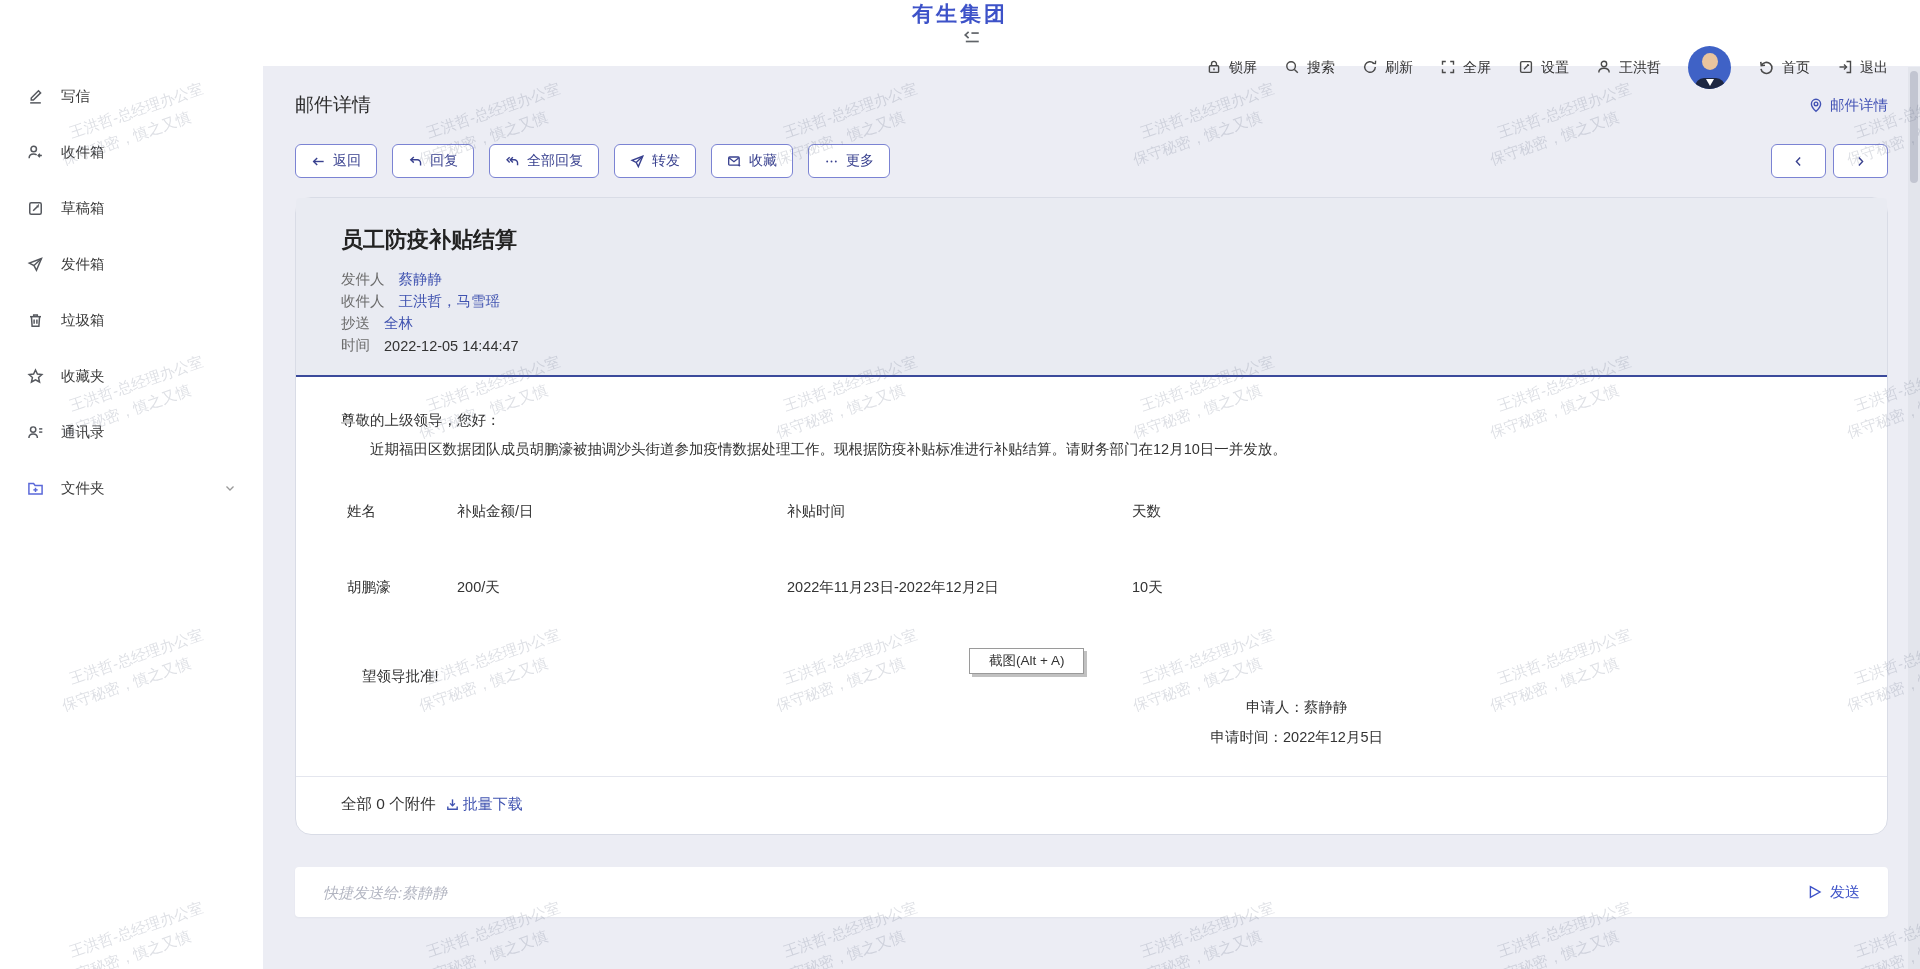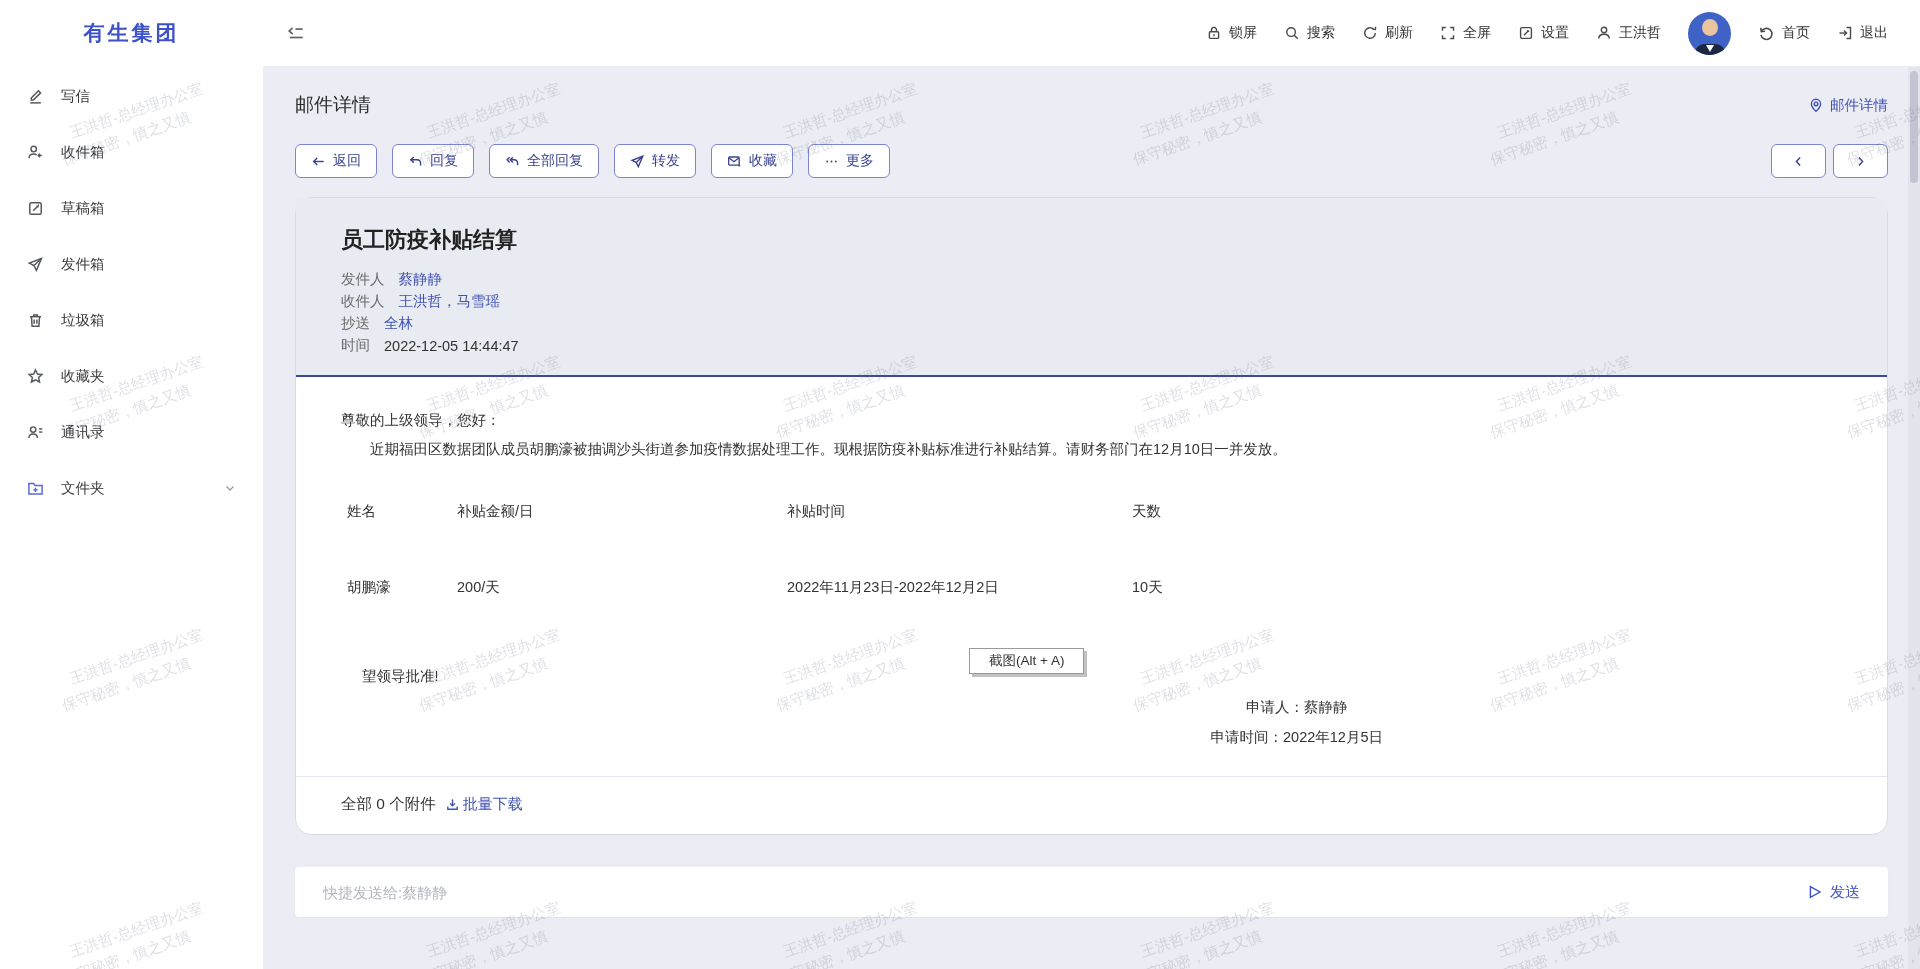--- a/index.html
+++ b/index.html
@@ -1,25 +1,25 @@
 <!DOCTYPE html>
 <html><head>
 <meta charset="utf-8">
 <style>
   * { margin:0; padding:0; box-sizing:border-box; }
   html,body { width:1920px; height:969px; overflow:hidden; }
   body { font-family:"Liberation Sans","DejaVu Sans",sans-serif; background:#ecedf4; color:#333; }
   svg { display:block; }
 
   
-  .topbar { position:fixed; top:0; left:0; width:1920px; height:66px; background:#fff; display:flex; align-items:center; z-index:20; }
+  .topbar { position:fixed; top:0; left:0; width:1920px; height:66px; background:#fff; display:flex; align-items:center; z-index:20;flex-direction:column; }
   .logo { width:263px; text-align:center; font-size:21px; font-weight:bold; color:#3d52c8; letter-spacing:3px; }
   .collapse-btn { background:none; border:none; color:#5f6368; cursor:pointer; margin-left:24px; }
   .topbar-right { margin-left:auto; display:flex; align-items:center; gap:27px; padding-right:32px; }
-  .tb-item { display:flex; align-items:center; gap:7px; font-size:14px; color:#333; cursor:pointer; background:none; border:none; font-family:inherit; }
+  .tb-item { display:flex; gap:7px; font-size:14px; color:#333; cursor:pointer; background:none; border:none; font-family:inherit; }
   .tb-item svg { color:#4a4a4a; }
   .avatar { width:43px; height:43px; border-radius:50%; background:#3f62c6; position:relative; overflow:hidden; cursor:pointer; flex:none; }
   .avatar .head { position:absolute; left:50%; top:7px; transform:translateX(-50%); width:16px; height:17px; border-radius:50%; background:#e9c49e; }
   .avatar .body { position:absolute; left:50%; bottom:-7px; transform:translateX(-50%); width:30px; height:18px; border-radius:9px 9px 0 0; background:#1d2742; }
   .avatar .collar { position:absolute; left:50%; bottom:3px; transform:translateX(-50%); width:0; height:0; border-left:4px solid transparent; border-right:4px solid transparent; border-top:7px solid #fff; }
 
   
   .sidebar { position:fixed; top:66px; left:0; width:263px; bottom:0; background:#fff; z-index:10; padding-top:2px; }
   .side-item { height:56px; display:flex; align-items:center; gap:17px; padding-left:27px; padding-right:26px; font-size:14.5px; color:#3a3a3a; cursor:pointer; }
   .side-item svg { color:#55585e; flex:none; }
@@ -53,21 +53,21 @@
   .grid-table { margin:43px 0 0 6px; display:grid; grid-template-columns:110px 330px 345px 1fr; }
   .grid-table.data { margin-top:57px; }
   .closing { margin:70px 0 0 21px; }
   .sign-block { width:fit-content; margin:6px 459px 0 auto; text-align:center; line-height:30px; }
   .tooltip { position:absolute; left:673px; top:271px; background:#fff; border:1px solid #9a9a9a; box-shadow:3px 3px 0 rgba(160,160,160,.65); padding:3px 19px; font-size:13.5px; color:#333; white-space:nowrap; }
   .attach-bar { border-top:1px solid #e4e6ee; margin-top:24px; padding:17px 45px 19px 45px; display:flex; align-items:center; font-size:15.5px; color:#333; }
   .attach-dl { display:flex; align-items:center; gap:3px; color:#4053b0; margin-left:9px; cursor:pointer; font-size:15px; }
 
   
   .quick-reply { margin-top:32px; height:50px; background:#fff; border-radius:4px; display:flex; align-items:center; padding:0 28px; box-shadow:0 1px 2px rgba(40,50,90,.05); }
-  .qr-input { flex:1; border:none; outline:none; font-size:15px; color:#333; font-family:inherit; background:transparent; }
+  .qr-input { flex:1; border:none; outline:none; font-size:15px; color:#333; font-family:inherit; background:transparent;font-style:italic; }
   .qr-input::placeholder { color:#b2b5c1; }
   .send-btn { display:flex; align-items:center; gap:7px; background:none; border:none; color:#3d52c8; font-size:15px; font-family:inherit; cursor:pointer; }
 
   
   .scrollbar { position:fixed; top:67px; right:0; width:12px; bottom:0; background:#e3e5ec; z-index:15; }
   .scroll-thumb { position:absolute; top:4px; left:2px; width:8px; height:112px; border-radius:4px; background:#c2c5d1; }
 
   
   .wm-layer { position:fixed; inset:0; pointer-events:none; z-index:50; overflow:hidden; }
   .wm { position:absolute; transform:rotate(-19deg); color:rgba(92,98,125,.20); font-size:15px; line-height:23px; white-space:nowrap; }

